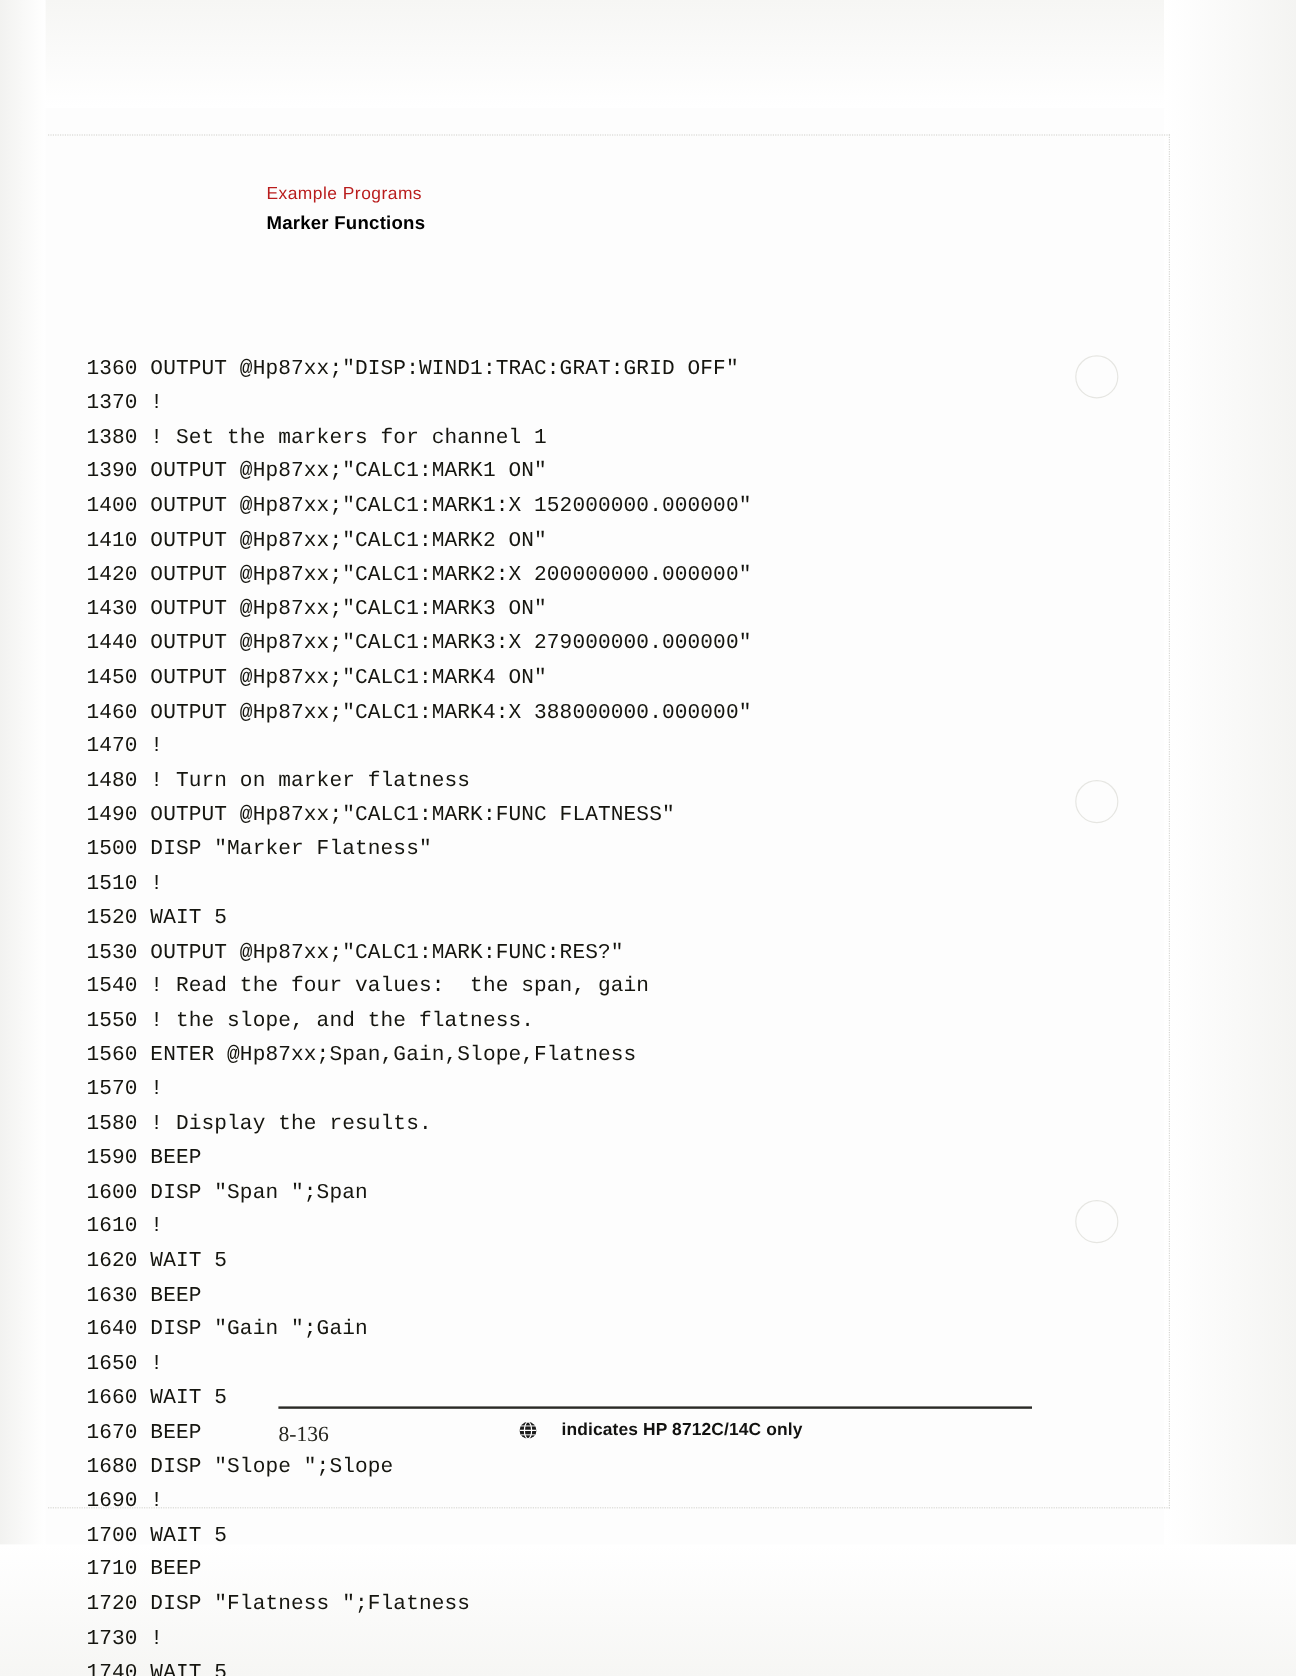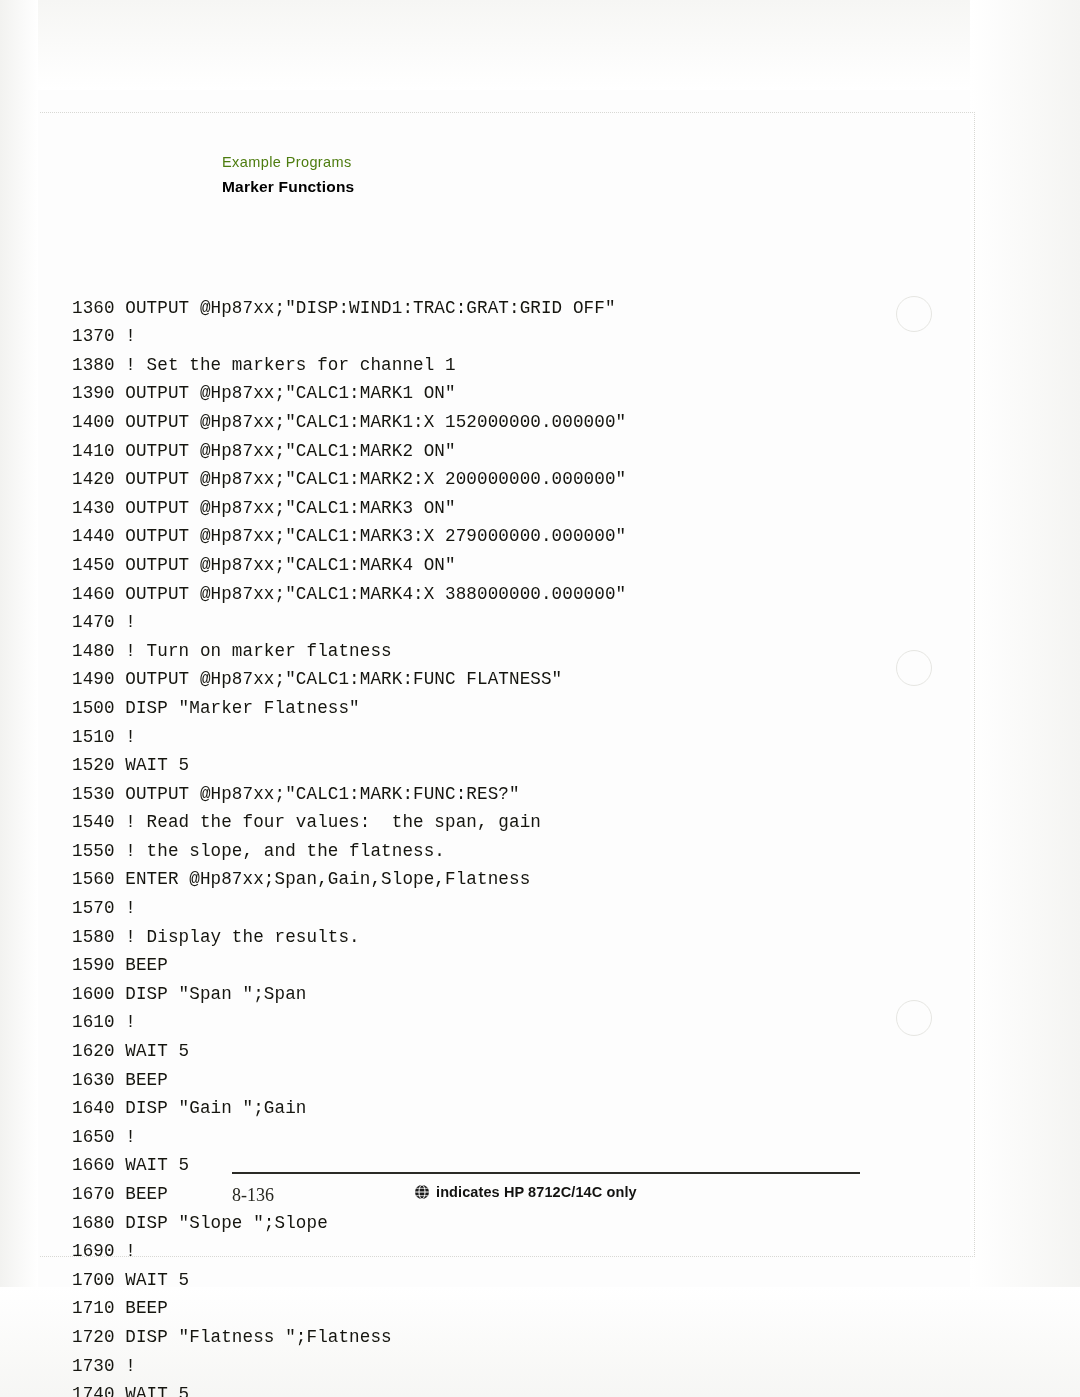--- a/index.html
+++ b/index.html
@@ -89,21 +89,21 @@
   .runhead {
     position: absolute;
     left: 222px;
     top: 152px;
     width: 520px;
   }
   .runhead-chapter {
     font-family: "Liberation Sans", sans-serif;
     font-size: 14.5px;
     letter-spacing: 0.4px;
-    color: #4d7c0f;
+    color: #b91c1c;
     line-height: 20px;
   }
   .runhead-section {
     font-family: "Liberation Sans", sans-serif;
     font-weight: bold;
     font-size: 15.5px;
     letter-spacing: 0.2px;
     color: #000000;
     line-height: 22px;
     margin-top: 4px;
@@ -145,25 +145,25 @@
   .page-number {
     position: absolute;
     left: 0;
     top: 3px;
     font-family: "Liberation Serif", serif;
     font-size: 18px;
     color: #26261f;
   }
   .footnote {
     position: absolute;
-    left: 182px;
+    left: 200px;
     top: 2px;
     display: flex;
     align-items: center;
-    gap: 6px;
+    gap: 20px;
     font-family: "Liberation Sans", sans-serif;
     font-weight: bold;
     font-size: 14.5px;
     color: #121210;
     letter-spacing: 0.1px;
   }
   .globe-icon svg { display: block; }
 </style>
 </head>
 <body>

